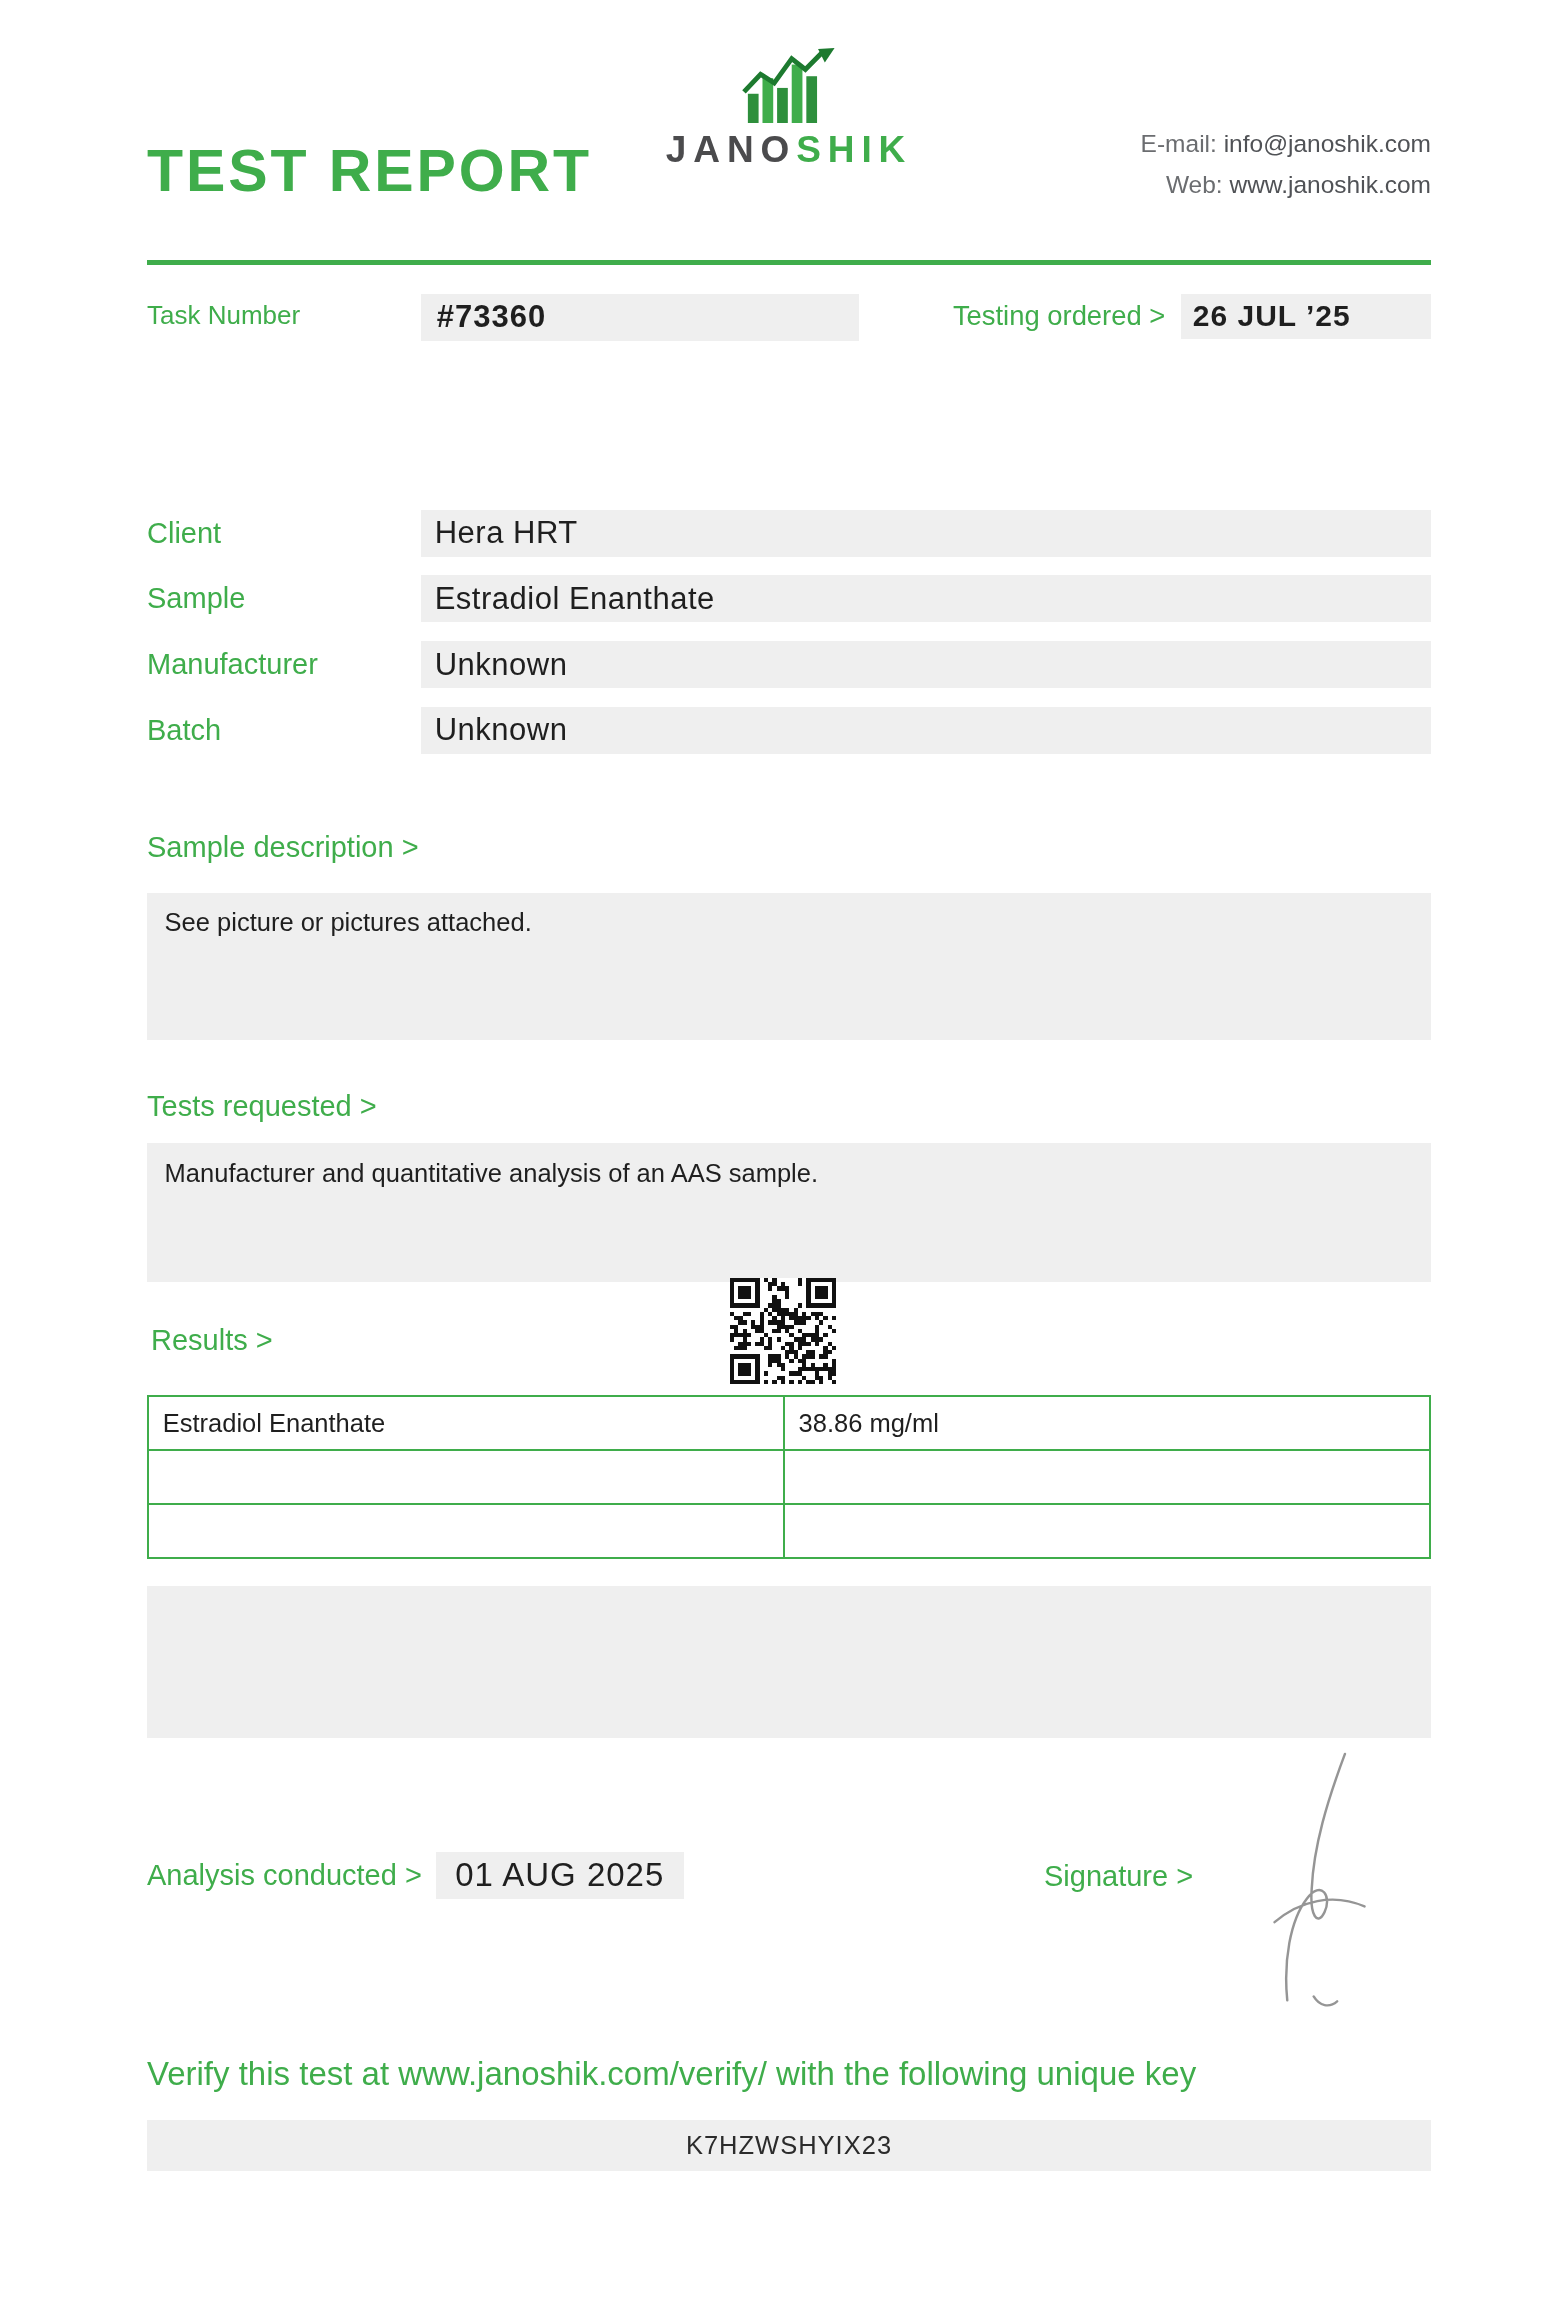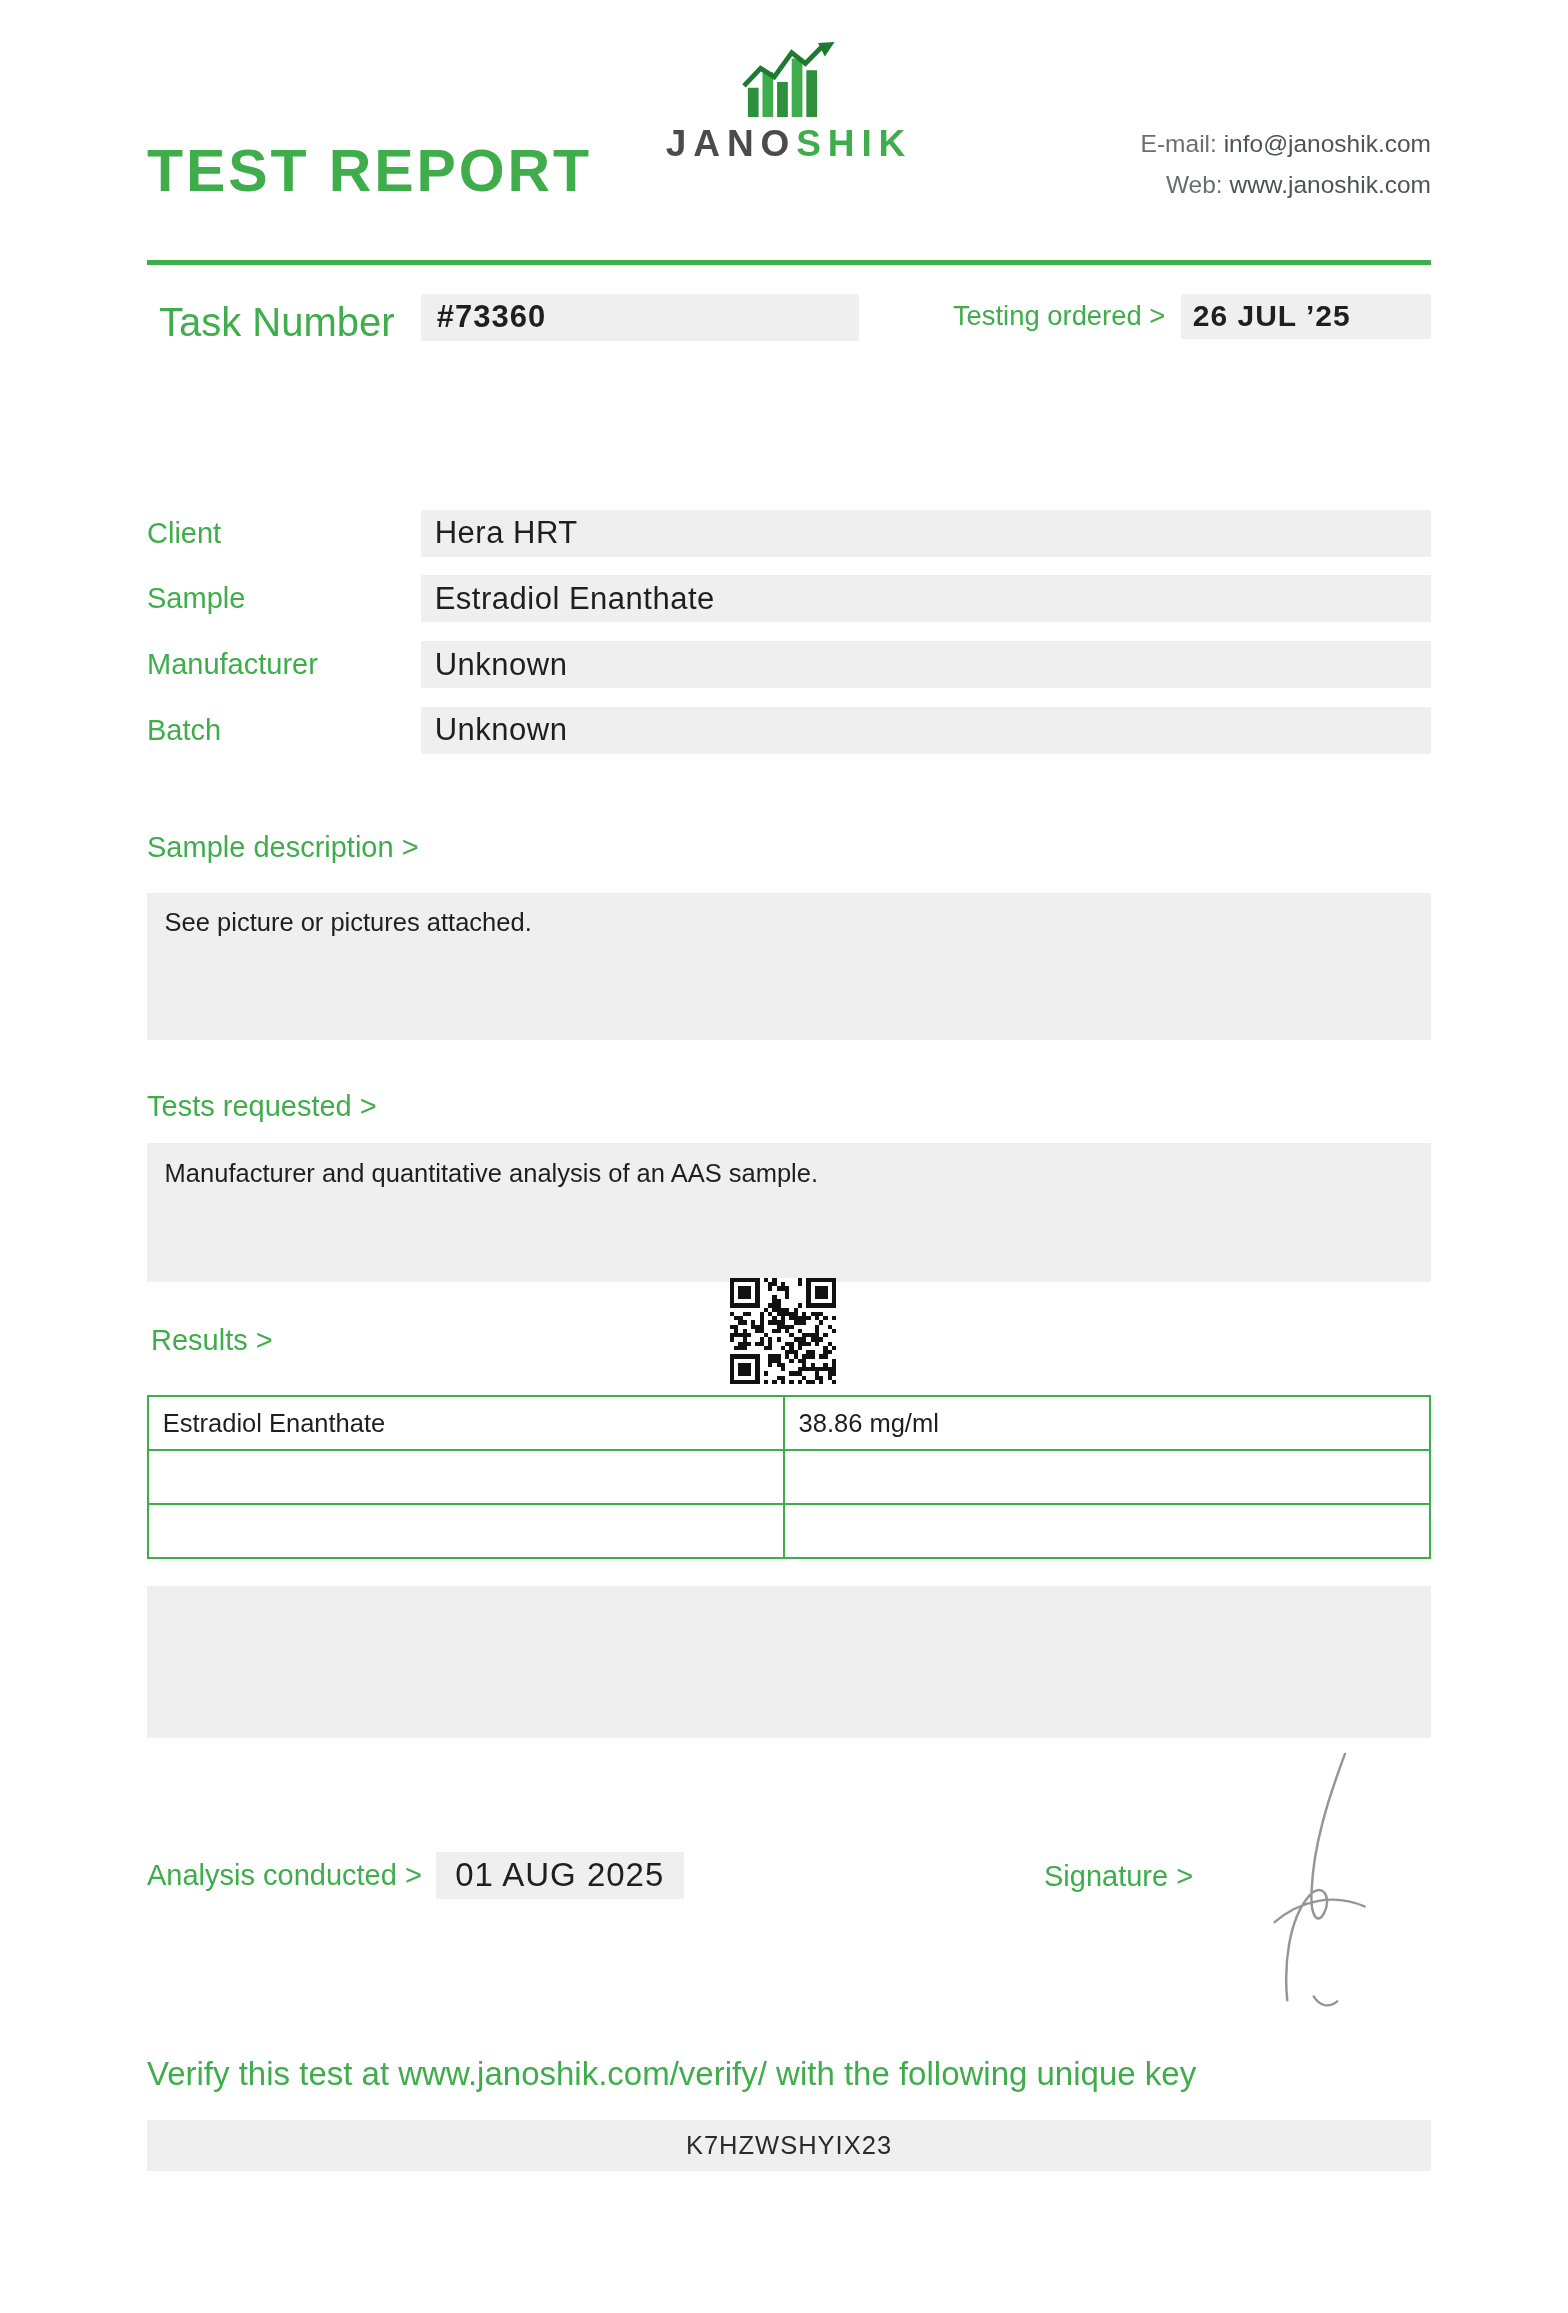--- a/index.html
+++ b/index.html
@@ -11,35 +11,35 @@
   }
   *{margin:0;padding:0;box-sizing:border-box;}
   html,body{background:#ffffff;}
   body{font-family:"Liberation Sans", sans-serif;color:var(--ink);}
   .page{position:relative;width:1568px;height:2313px;background:#fff;overflow:hidden;}
   .content{position:absolute;left:147px;top:0;width:1284px;}
 
   
   .header{position:relative;height:221px;}
   .title{position:absolute;left:0;top:137px;font-size:59px;font-weight:bold;letter-spacing:2.9px;color:var(--green);white-space:nowrap;}
-  .logo{position:absolute;left:50%;transform:translateX(-50%);top:41px;text-align:left;}
+  .logo{position:absolute;left:50%;transform:translateX(-50%);top:47px;text-align:left;}
   .logo-icon{display:block;margin:0 auto;}
   .logo-text{font-size:37px;font-weight:bold;letter-spacing:6.9px;color:#4b4b4d;margin-top:5.9px;white-space:nowrap;}
   .logo-text .shik{color:var(--green);}
   .contact{position:absolute;right:0;top:123px;text-align:right;font-size:24.5px;line-height:41px;color:var(--muted);white-space:nowrap;}
   .contact .cv{color:#505256;}
   .rule{height:4.9px;background:var(--green);margin-top:39px;}
 
   
   .box{background:var(--gray);}
   .glabel{color:var(--green);}
 
   
   .task{position:relative;height:123px;margin-top:29px;}
-  .task-label{position:absolute;left:0;top:5.9px;font-size:40px;color:var(--green);margin-left:12px;}
+  .task-label{position:absolute;left:0;top:5.9px;font-size:26px;color:var(--green);}
   .task-value{position:absolute;left:274px;top:0;width:438px;height:47px;display:flex;align-items:center;padding:0 15.7px;font-size:31px;font-weight:bold;letter-spacing:1px;}
   .date-row{position:absolute;right:0;display:flex;align-items:center;gap:15.7px;}
   .date-row.row1{top:0;}
   .date-row.row2{top:76px;}
   .date-row .glabel{font-size:27.4px;white-space:nowrap;}
   .date-box{width:250px;height:45px;display:flex;align-items:center;padding:0 11.8px;font-size:30px;font-weight:bold;letter-spacing:1px;white-space:nowrap;}
 
   
   .info{margin-top:93px;}
   .info-row{display:flex;align-items:center;margin-bottom:18.6px;}

